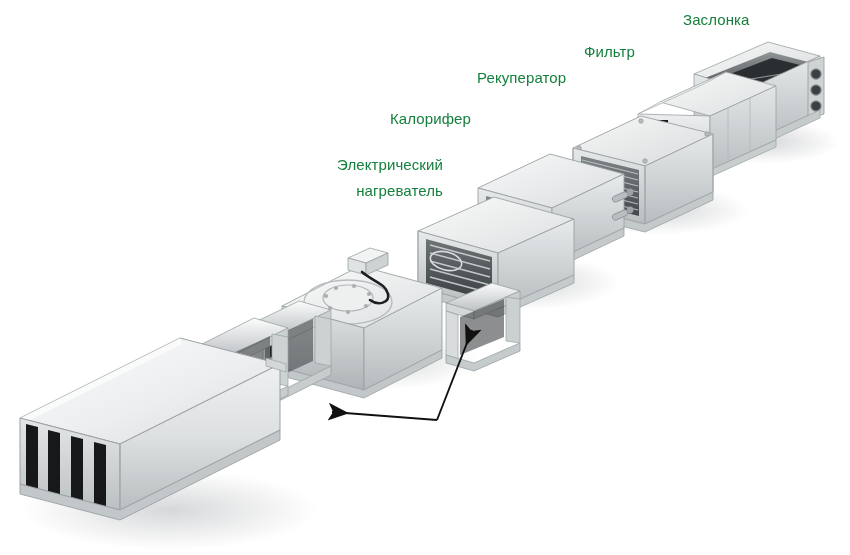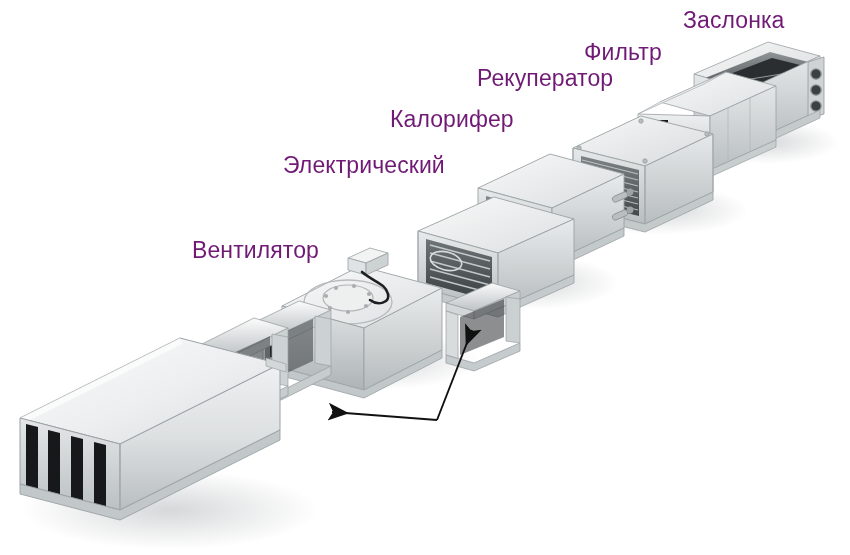--- a/index.html
+++ b/index.html
@@ -8,28 +8,28 @@
     background:#ffffff;
     font-family:"Liberation Sans","DejaVu Sans",sans-serif;
     overflow:hidden;
     position:relative;
   }
   #stage{position:absolute;left:0;top:0;width:850px;height:555px;}
 
   
   .label{
     position:absolute;
-    color:#701a75;
-    font-size:23px;
+    color:#15803d;
+    font-size:15px;
     line-height:24px;
     white-space:pre;
     letter-spacing:0.1px;
     font-weight:400;
   }
-  .label.two{line-height:26px;text-align:center;white-space:normal;}
+  .label.two{line-height:26px;text-align:right;white-space:normal;}
 
   
   .part{position:absolute;}
   .shadow{
     position:absolute;
     background:radial-gradient(ellipse at center,rgba(120,125,130,.30) 0%,rgba(120,125,130,0) 70%);
     pointer-events:none;
   }
   svg{display:block;overflow:visible;}
 </style>
@@ -392,24 +392,24 @@
       <marker id="ah" markerWidth="11" markerHeight="11" refX="9" refY="5.5" orient="auto" markerUnits="strokeWidth">
         <path d="M0,5.5 L11,0.8 L8.4,5.5 L11,10.2 Z" fill="#111111"></path>
       </marker>
     </defs>
 
     <path d="M117,102 L152,12" fill="none" stroke="#111111" stroke-width="1.9" marker-end="url(#ah)"></path>
     <path d="M117,102 L12,94" fill="none" stroke="#111111" stroke-width="1.9" marker-end="url(#ah)"></path>
   </svg>
 
 
-  <div class="label" style="left:192px;top:238px;">Вентилятор</div>
 
   <div class="label two" style="left:283px;top:152px;width:160px;">
     <span>Электрический</span><br>
+    <span>нагреватель</span>
   </div>
 
   <div class="label" style="left:477px;top:66px;">Рекуператор</div>
 
   <div class="label" style="left:390px;top:107px;">Калорифер</div>
 
   <div class="label" style="left:584px;top:40px;">Фильтр</div>
 
   <div class="label" style="left:683px;top:8px;">Заслонка</div>
 

